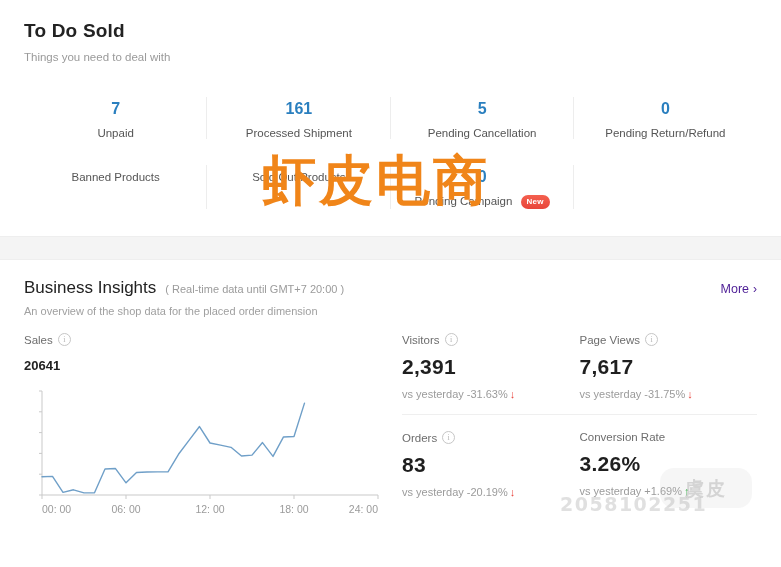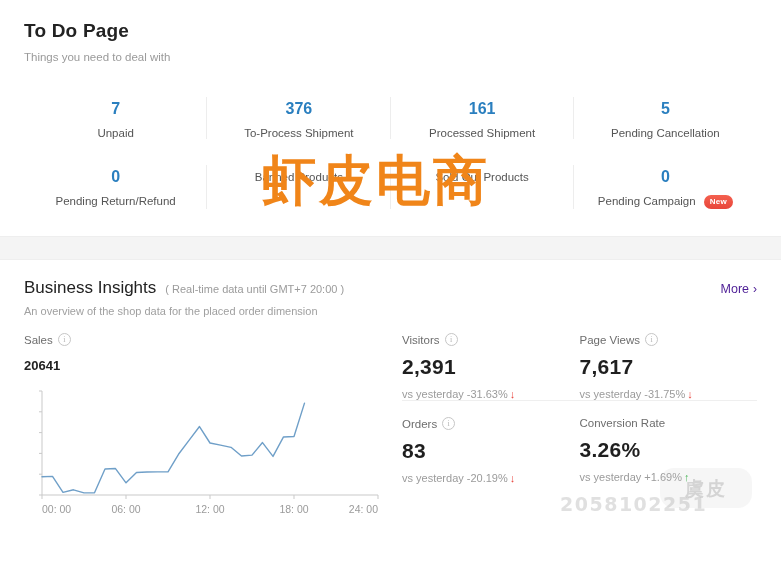--- a/index.html
+++ b/index.html
@@ -172,20 +172,21 @@
   .metrics-col {
     flex: 1;
     padding-left: 18px;
     box-sizing: border-box;
   }
   .metrics-row {
     display: flex;
   }
   .metrics-row + .metrics-row {
     border-top: 1px solid #efefef;
+    margin-top: 14px;
     padding-top: 16px;
   }
   .metric-box {
     flex: 1;
     min-width: 0;
   }
   .metric-big {
     font-size: 21px;
     font-weight: bold;
     color: #1f1f1f;
@@ -252,38 +253,32 @@
     font-family: "DejaVu Sans", sans-serif;
     pointer-events: none;
     z-index: 50;
     white-space: nowrap;
   }
 </style>
 </head>
 <body>
 
 <div class="todo-card">
-  <div class="todo-title">To Do Page</div>
+  <div class="todo-title">To Do Sold</div>
   <div class="todo-sub">Things you need to deal with</div>
 
   <div class="todo-grid">
 
     <div class="todo-cell">
       <div class="todo-num">7</div>
       <div class="todo-label">
         <span>Unpaid</span>
       </div>
     </div>
 
-    <div class="todo-cell">
-      <div class="todo-num">376</div>
-      <div class="todo-label">
-        <span>To-Process Shipment</span>
-      </div>
-    </div>
 
     <div class="todo-cell">
       <div class="todo-num">161</div>
       <div class="todo-label">
         <span>Processed Shipment</span>
       </div>
     </div>
 
     <div class="todo-cell">
       <div class="todo-num">5</div>

